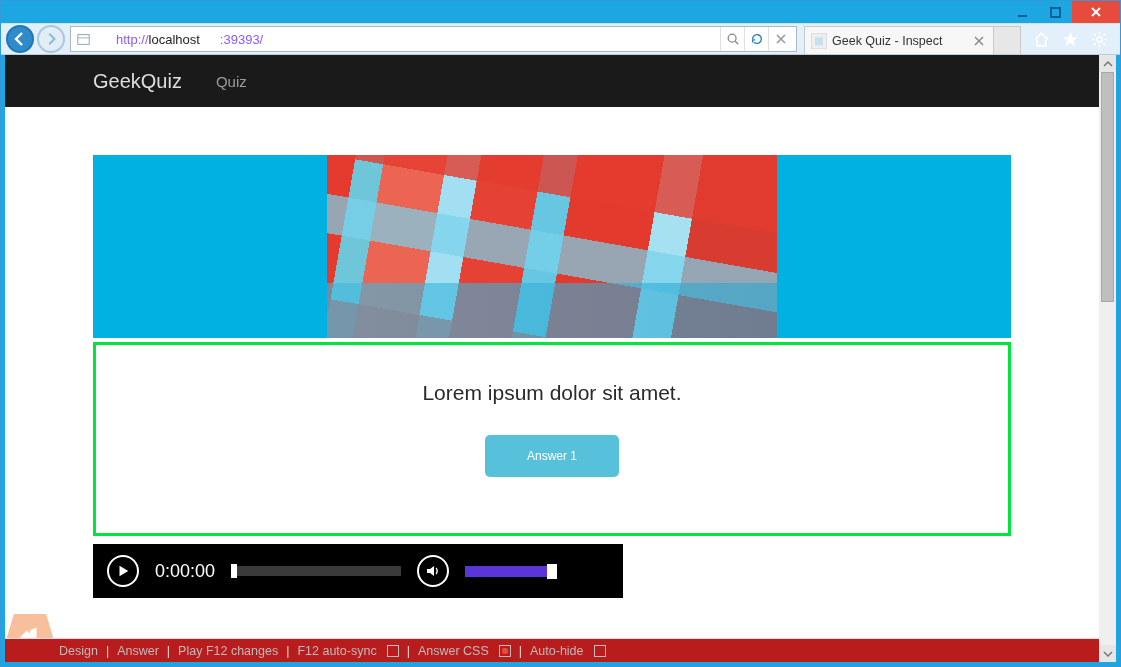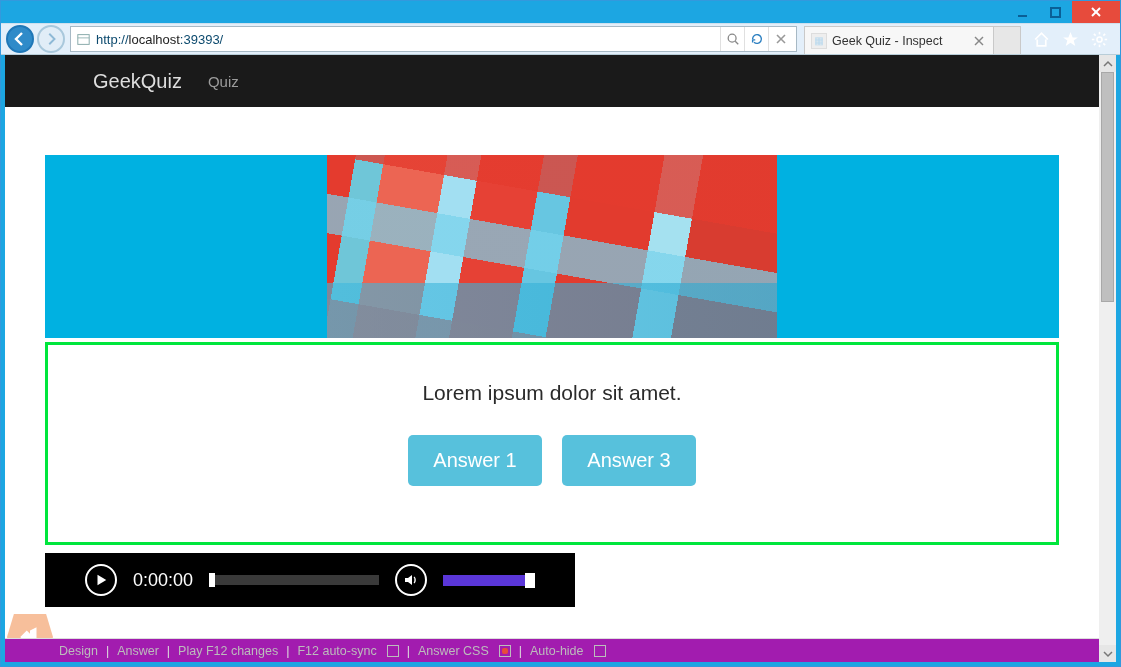--- a/index.html
+++ b/index.html
@@ -15,64 +15,64 @@
   
   .toolbar { height: 32px; background: #e3effa; display: flex; align-items: stretch; border-top: 1px solid #cfe0ee; border-bottom: 1px solid #b8cdd8; }
   .nav-buttons { display: flex; align-items: center; gap: 3px; padding: 0 5px; }
   .circle-btn { width: 28px; height: 28px; border-radius: 50%; display:flex; align-items:center; justify-content:center; border:2px solid #1f77b7; color:#fff; background:#2f8bc9; }
   .circle-btn.fwd { background:#e1edf7; color:#8eb9d6; border-color:#a9c8dc; }
   .circle-btn svg { display:block; }
   .urlbar-wrap { flex: 1; display:flex; align-items:center; padding:3px 3px 3px 0; }
   .urlbar { height: 26px; flex:1; background:#fff; border:1px solid #a7b9c5; display:flex; align-items:center; padding:0 4px; font-size:13px; color:#222; }
   .urlbar .icon-slot { width:16px; height:16px; margin-right:5px; display:flex; align-items:center; justify-content:center; color:#7a7a7a; }
   .urlbar .urltext { flex:1; white-space:nowrap; overflow:hidden; }
-  .urlbar .urltext .grey { color:#0c4a6e; }
+  .urlbar .urltext .grey { color:#8b5cf6;margin-left:20px; }
   .urlbar-end { display:flex; align-items:center; gap:0; }
   .urlbar-end .ib { width:24px; height:24px; display:flex; align-items:center; justify-content:center; color:#888; border-left:1px solid #e0e0e0; }
   .tabstrip { display:flex; align-items:flex-end; height:100%; margin-left:4px; }
   .tab { height:28px; min-width:190px; background:#f7f7f7; border:1px solid #c9c9c9; border-bottom:none; display:flex; align-items:center; padding:0 6px; font-size:12.5px; color:#333; gap:5px; }
   .tab .favicon { width:16px; height:16px; background:#eee; display:flex; align-items:center; justify-content:center; color:#b6d8ee; font-size:10px; border:1px solid #ddd; }
   .tab .closex { margin-left:auto; color:#888; width:16px; height:16px; display:flex; align-items:center; justify-content:center; }
   .newtab { width:28px; height:28px; border:1px solid #c9c9c9; border-bottom:none; background:#e7e7e7; margin-left:-1px; }
   .rhs-icons { display:flex; align-items:center; gap:12px; padding:0 12px; color:#fff; }
   .rhs-icons span { display:flex; }
 
   
   .viewport { position:absolute; top:54px; left:4px; right:4px; bottom:4px; background:#fff; display:flex; }
   .page { flex:1; overflow:hidden; background:#fff; position:relative; }
   .vscroll { width:17px; background:#efefef; display:flex; flex-direction:column; }
   .vscroll .arrow { height:17px; display:flex; align-items:center; justify-content:center; color:#777; background:#e6e6e6; }
   .vscroll .track { flex:1; background:#efefef; position:relative; }
   .vscroll .thumb { position:absolute; left:2px; right:2px; top:0; height:230px; background:#bfbfbf; border:1px solid #a8a8a8; }
 
   
-  .app-nav { height:52px; background:#1a1a1a; display:flex; align-items:center; padding:0 88px; gap:26px; }
+  .app-nav { height:52px; background:#1a1a1a; display:flex; align-items:center; padding:0 88px; gap:34px; }
   .brand { color:#dedede; font-size:20px; }
   .navlink { color:#9c9c9c; font-size:15px; }
 
-  .page-body { padding:0 40px; }
+  .page-body { padding:0 88px; }
 
   .banner { margin-top:48px; height:183px; background:#00b1e1; display:flex; justify-content:center; align-items:stretch; }
   .banner-img { width:450px; background:#6fc6d8; position:relative; overflow:hidden; }
 
   .quiz-card { margin-top:4px; border:3px solid #00e63c; padding:36px 20px 56px; text-align:center; }
   .question { font-size:21px; color:#2a2a2a; margin-bottom:30px; }
   .answers { display:flex; justify-content:center; gap:20px; }
-  .ans-btn { background:#57c1dc; color:#fff; border:none; border-radius:5px; padding:14px 20px; font-size:20px; min-width:134px; cursor:pointer; }
-
-  .media-player { margin-top:8px; width:530px; height:54px; background:#000; display:flex; align-items:center; padding:0 14px; gap:16px;justify-content:center; }
+  .ans-btn { background:#57c1dc; color:#fff; border:none; border-radius:5px; padding:14px 20px; font-size:12px; min-width:134px; cursor:pointer; }
+
+  .media-player { margin-top:8px; width:530px; height:54px; background:#000; display:flex; align-items:center; padding:0 14px; gap:16px; }
   .mp-btn { width:32px; height:32px; border:2px solid #fff; border-radius:50%; display:flex; align-items:center; justify-content:center; color:#fff; }
   .mp-time { color:#fff; font-size:18px; }
   .mp-progress { width:170px; height:10px; background:#3a3a3a; position:relative; }
   .mp-progress .seekhead { position:absolute; left:0; top:-2px; width:6px; height:14px; background:#fff; }
   .mp-vol { width:92px; height:11px; background:#5a36d8; position:relative; }
   .mp-vol .vhead { position:absolute; right:0; top:-2px; width:10px; height:15px; background:#fff; }
 
   
-  .devbar { position:absolute; left:0; right:0; bottom:0; height:24px; background:#a21caf; border-top:1px solid #ddd; display:flex; align-items:center; font-size:12.5px; color:#bcbcbc; padding:0 8px 0 54px; gap:8px; }
+  .devbar { position:absolute; left:0; right:0; bottom:0; height:24px; background:#b91c1c; border-top:1px solid #ddd; display:flex; align-items:center; font-size:12.5px; color:#bcbcbc; padding:0 8px 0 54px; gap:8px; }
   .devbar .sep { color:#dcdcdc; }
   .devbar .chk { width:12px; height:12px; border:1px solid #bcbcbc; display:inline-block; vertical-align:middle; margin-left:2px; position:relative; }
   .devbar .chk.rec::after { content:""; position:absolute; inset:2px; background:#e74b3c; border-radius:2px; }
   .vs-logo { position:absolute; left:2px; bottom:2px; width:46px; height:46px; background:#f08a4a; opacity:0.55; clip-path: polygon(15% 0, 85% 0, 100% 50%, 85% 100%, 15% 100%, 0 50%); display:flex; align-items:center; justify-content:center; color:#fff; font-size:22px; }
 
   
   .stroke { position:absolute; }
   .s1 { left:0; top:0; width:100%; height:100%; background:linear-gradient(100deg,#e43b2e 0 6%,transparent 6% 12%,#ec6553 12% 25%,#a2dff2 25% 32%,#e64135 32% 45%,#67c6e1 45% 52%,#e23b2e 52% 70%,#a5e1f0 70% 78%,#d83c30 78% 100%);} 
   .s2 { left:0; top:0; width:100%; height:100%; background:linear-gradient(10deg, rgba(230,67,52,0.75) 0 15%, transparent 15% 40%, rgba(120,210,235,0.7) 40% 55%, transparent 55% 70%, rgba(228,59,46,0.8) 70% 100%); mix-blend-mode:normal; }
   .s3 { left:0; top:70%; width:100%; height:30%; background:linear-gradient(90deg,#3fb9df, #2aa7cf); opacity:0.6; }
@@ -203,21 +203,20 @@
             <div class="stroke s1"></div>
             <div class="stroke s2"></div>
             <div class="stroke s3"></div>
           </div>
         </div>
 
         <div class="quiz-card">
           <div class="question">Lorem ipsum dolor sit amet.</div>
           <div class="answers">
             <button class="ans-btn">Answer 1</button>
-            <button class="ans-btn">Answer 3</button>
           </div>
         </div>
 
         <div class="media-player">
           <div class="mp-btn">
             <svg width="14" height="14" viewBox="0 0 16 16">
                 <path d="M4 2v12l10-6z" fill="#fff"></path>
               </svg>
           </div>
           <div class="mp-time">0:00:00</div>

